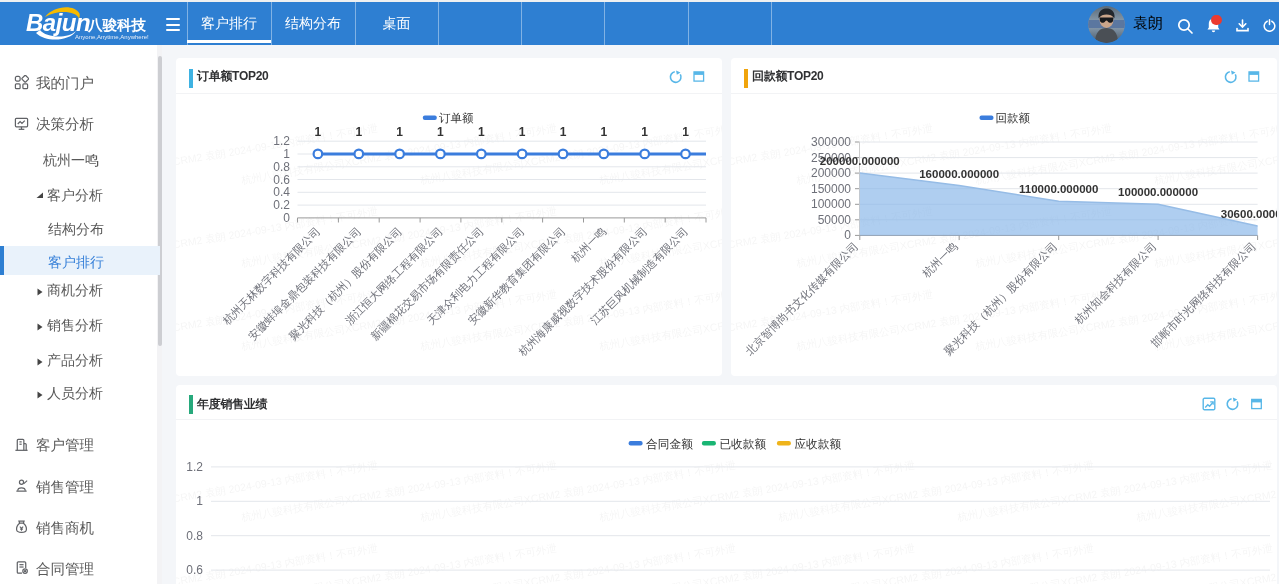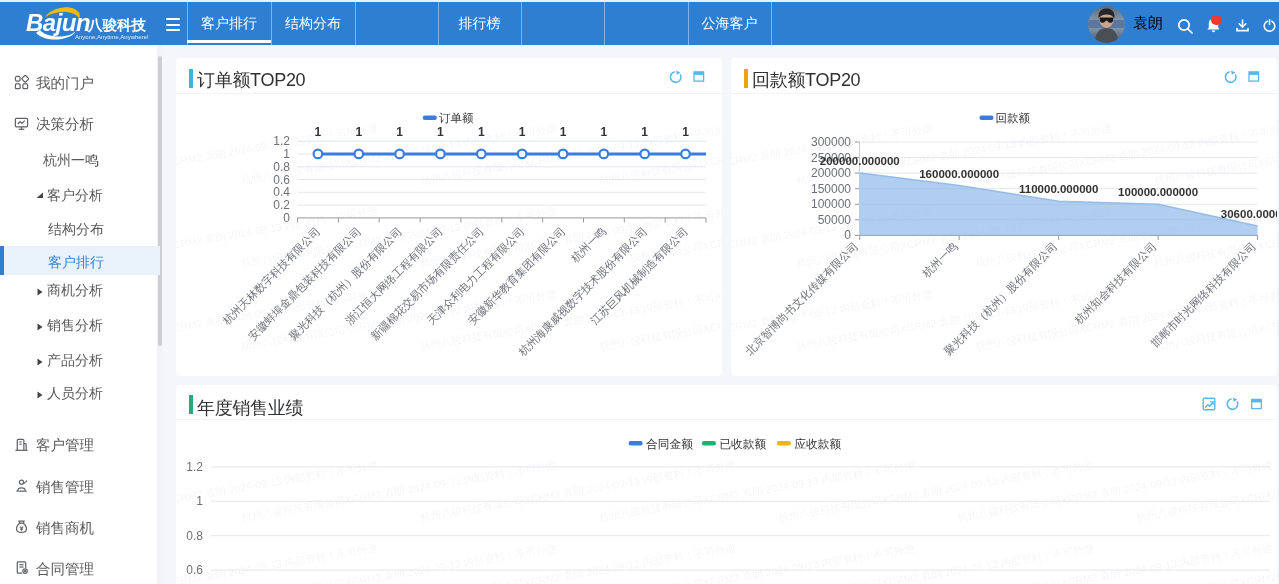--- a/index.html
+++ b/index.html
@@ -24,21 +24,21 @@
 .t2 {font-size:14px;}
 .sel {color:#3781d9;}
 .selbg {position:absolute;left:0;top:229.8px;width:160px;height:29.6px;background:#e9f2fb;}
 .selbar {position:absolute;left:0;top:229.8px;width:4px;height:29.6px;background:#2e7fd2;}
 .sic {position:absolute;left:14px;width:15px;height:15px;}
 .car {position:absolute;}
 .content {position:absolute;left:162px;top:45px;width:1117px;height:539px;background:#f4f6f9;}
 .card {position:absolute;background:#fff;border-radius:4px;z-index:5;}
 .chead {position:absolute;left:0;top:0;right:0;height:36px;border-bottom:1px solid #f2f3f5;}
 .acc {position:absolute;left:13px;top:11px;width:4px;height:19px;}
-.ctitle {position:absolute;left:21px;top:9.5px;font-size:18px;letter-spacing:-0.3px;font-weight:400;color:#303133;}
+.ctitle {position:absolute;left:21px;top:9.5px;font-size:12px;letter-spacing:-0.3px;font-weight:700;color:#303133;}
 svg.overlay {position:absolute;left:0;top:0;z-index:8;pointer-events:none;}
 </style></head>
 <body>
 <div class="content"></div>
 <div class="card" style="left:176px;top:58px;width:546px;height:318px">
     <div class="chead">
       <div class="acc" style="background:#3eb2e2"></div>
       <div class="ctitle">订单额TOP20</div>
     </div>
   </div>
@@ -149,22 +149,21 @@
 <text x="64" y="25.5" font-size="14.5" font-weight="bold" fill="#fff">八骏科技</text>
 <text x="51" y="35" font-size="6" fill="#e8eef6">Anyone,Anytime,Anywhere!</text>
 </svg>
 <div class="burger">
       <div></div>
       <div></div>
       <div></div>
     </div>
 <div class="tab act" style="left:187px;width:84px">客户排行</div>
     <div class="tab" style="left:271px;width:84px">结构分布</div>
-    <div class="tab" style="left:438px;width:83px">排行榜</div>
-    <div class="tab" style="left:688px;width:83px">公海客户</div>
+    <div class="tab" style="left:355px;width:83px">桌面</div>
     <div class="underl"></div>
     <div class="tsep" style="left:187px"></div>
     <div class="tsep" style="left:271px"></div>
     <div class="tsep" style="left:355px"></div>
     <div class="tsep" style="left:438px"></div>
     <div class="tsep" style="left:521px"></div>
     <div class="tsep" style="left:604px"></div>
     <div class="tsep" style="left:688px"></div>
     <div class="tsep" style="left:771px"></div>
 <svg class="avatar" viewBox="0 0 37 37">

